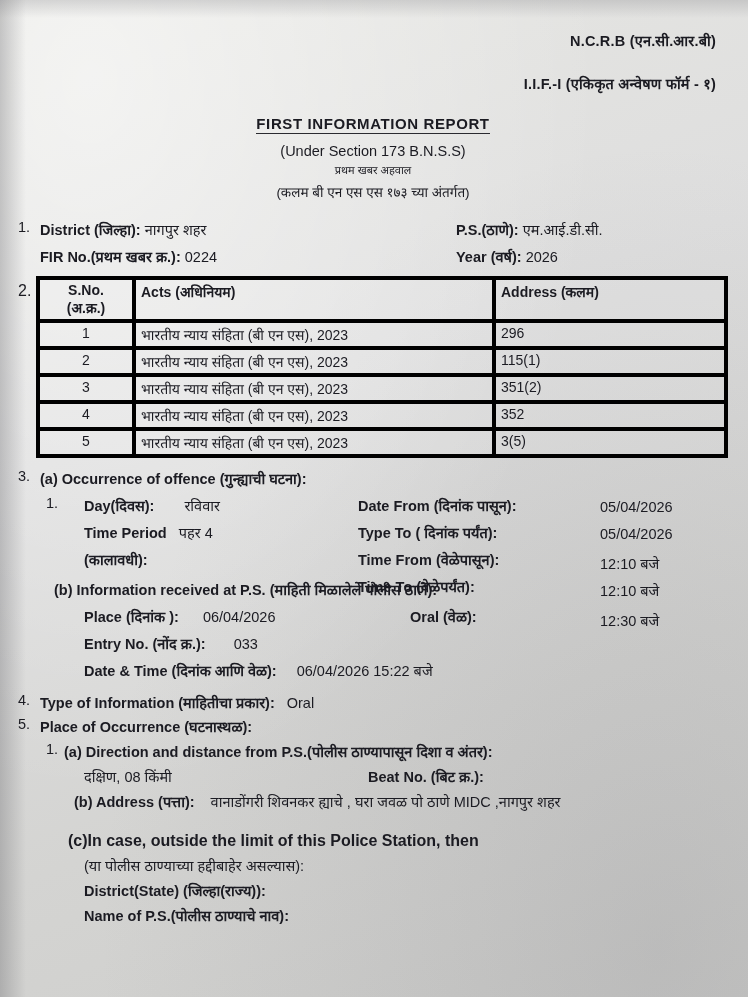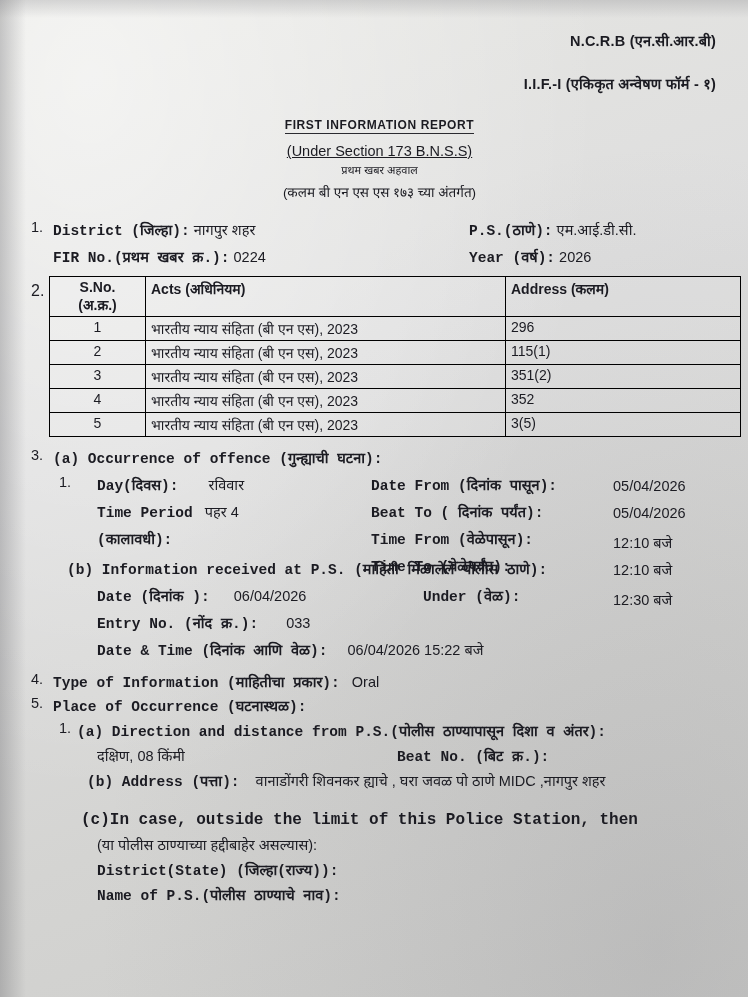--- a/index.html
+++ b/index.html
@@ -26,61 +26,61 @@
     position: absolute; left: 0; top: 0; bottom: 0; width: 26px;
     background: linear-gradient(90deg, rgba(90,90,95,0.30), rgba(255,255,255,0));
   }
   .shade-top {
     position: absolute; left: 0; right: 0; top: 0; height: 18px;
     background: linear-gradient(180deg, rgba(120,120,125,0.25), rgba(255,255,255,0));
   }
   .content {
     position: absolute;
     inset: 0;
-    padding: 30px 20px 10px 31px;
+    padding: 30px 20px 10px 18px;
   }
   .hdr {
     text-align: right;
     font-weight: bold;
     font-size: 14.5px;
     letter-spacing: 0.2px;
     padding-right: 12px;
   }
   .hdr .l2 { margin-top: 23px; }
   .title-wrap { text-align: center; margin-top: 22px; }
   .title {
     display: inline-block;
     font-weight: bold;
-    font-size: 12px;
+    font-size: 15px;
     letter-spacing: 0.6px;
     border-bottom: 1.6px solid #2a2a30;
     padding-bottom: 1px;
   }
-  .sub1 { text-align: center; font-size: 14.5px; margin-top: 9px; text-decoration: underline; }
+  .sub1 { text-align: center; font-size: 14.5px; margin-top: 9px; }
   .sub2 { text-align: center; font-size: 11px; margin-top: 3px; }
   .sub3 { text-align: center; font-size: 13.5px; margin-top: 6px; }
 
   .row { position: relative; font-size: 14.5px; }
-  .b { font-weight: bold; font-family: Liberation Mono, monospace; }
+  .b { font-weight: bold; }
   .num { position: absolute; left: 0; font-weight: normal; }
 
   .sec1 { margin-top: 18px; padding-left: 22px; }
   .line { position: relative; margin-bottom: 7px; }
   .col2 { position: absolute; left: 416px; top: 0; white-space: nowrap; }
 
   
   .sec2 { margin-top: 10px; position: relative; padding-left: 22px; }
   table.acts {
     border-collapse: collapse;
     width: 692px;
     margin-left: -4px;
     font-size: 14px;
   }
   table.acts th, table.acts td {
-    border: 1px solid #000000;
+    border: 4px solid #000000;
     padding: 2px 5px;
     vertical-align: top;
     background: rgba(255,255,255,0.10);
   }
   table.acts th { font-weight: bold; text-align: left; }
   table.acts th.sno, table.acts td.sno { width: 96px; text-align: center; }
   table.acts th.acts-h, table.acts td.acts-c { width: 360px; }
   .sno-sub { display: block; font-weight: bold; text-align: center; }
   .thead-sno { text-align: center; }
 
@@ -193,41 +193,41 @@
       <span style="position:absolute;left:6px;top:0;">1.</span>
       <span class="b" style="margin-left:20px;">Day(दिवस):</span>
       <span class="val" style="margin-left:26px;">रविवार</span>
       <span class="cc b">Date From (दिनांक पासून):</span>
       <span class="cv val">05/04/2026</span>
     </div>
 
     <div class="ind2 line" style="position:relative;">
       <span class="b">Time Period</span>
       <span class="val" style="margin-left:8px;">पहर 4</span>
-      <span class="cc b">Beat To ( दिनांक पर्यंत):</span>
+      <span class="cc b">Type To ( दिनांक पर्यंत):</span>
       <span class="cv val">05/04/2026</span>
     </div>
 
     <div class="ind2 line" style="position:relative;">
       <span class="b">(कालावधी):</span>
       <span class="cc b">Time From (वेळेपासून):</span>
       <span class="cv val">12:10 बजे</span>
     </div>
 
     <div class="ind2 line mb10" style="position:relative;">
       <span class="cc b">Time To (वेळेपर्यंत):</span>
       <span class="cv val">12:10 बजे</span>
     </div>
 
     <div class="ind1 line b" style="padding-left:14px;">(b) Information received at P.S. (माहिती मिळालेले पोलीस ठाणे):</div>
 
     <div class="ind2 line" style="position:relative;">
-      <span class="b">Date (दिनांक ):</span>
+      <span class="b">Place (दिनांक ):</span>
       <span class="val" style="margin-left:20px;">06/04/2026</span>
-      <span class="cc b" style="left:370px;">Under (वेळ):</span>
+      <span class="cc b" style="left:370px;">Oral (वेळ):</span>
       <span class="cv val">12:30 बजे</span>
     </div>
 
 
     <div class="ind2 line">
       <span class="b">Entry No. (नोंद क्र.):</span>
       <span class="val" style="margin-left:24px;">033</span>
     </div>
 
     <div class="ind2 line">
@@ -246,21 +246,21 @@
     <span class="num" style="top:0;">5.</span>
     <div class="line b tight">Place of Occurrence (घटनास्थळ):</div>
 
     <div class="line tight" style="position:relative;padding-left:24px;">
       <span style="position:absolute;left:6px;top:0;">1.</span>
       <span class="b">(a) Direction and distance from P.S.(पोलीस ठाण्यापासून दिशा व अंतर):</span>
     </div>
 
     <div class="line tight" style="position:relative;padding-left:44px;">
       <span class="val">दक्षिण,  08  किंमी</span>
-      <span class="b" style="position:absolute;left:344px;top:0;">Beat No. (बिट क्र.):</span>
+      <span class="b" style="position:absolute;left:328px;top:0;">Beat No. (बिट क्र.):</span>
       <span class="val" style="position:absolute;left:540px;top:0;"></span>
     </div>
 
     <div class="line tight" style="padding-left:34px;">
       <span class="b">(b) Address (पत्ता):</span>
       <span class="val" style="margin-left:12px;">वानाडोंगरी शिवनकर ह्याचे , घरा जवळ पो ठाणे MIDC ,नागपुर शहर</span>
     </div>
 
     <div class="gap"></div>
 

